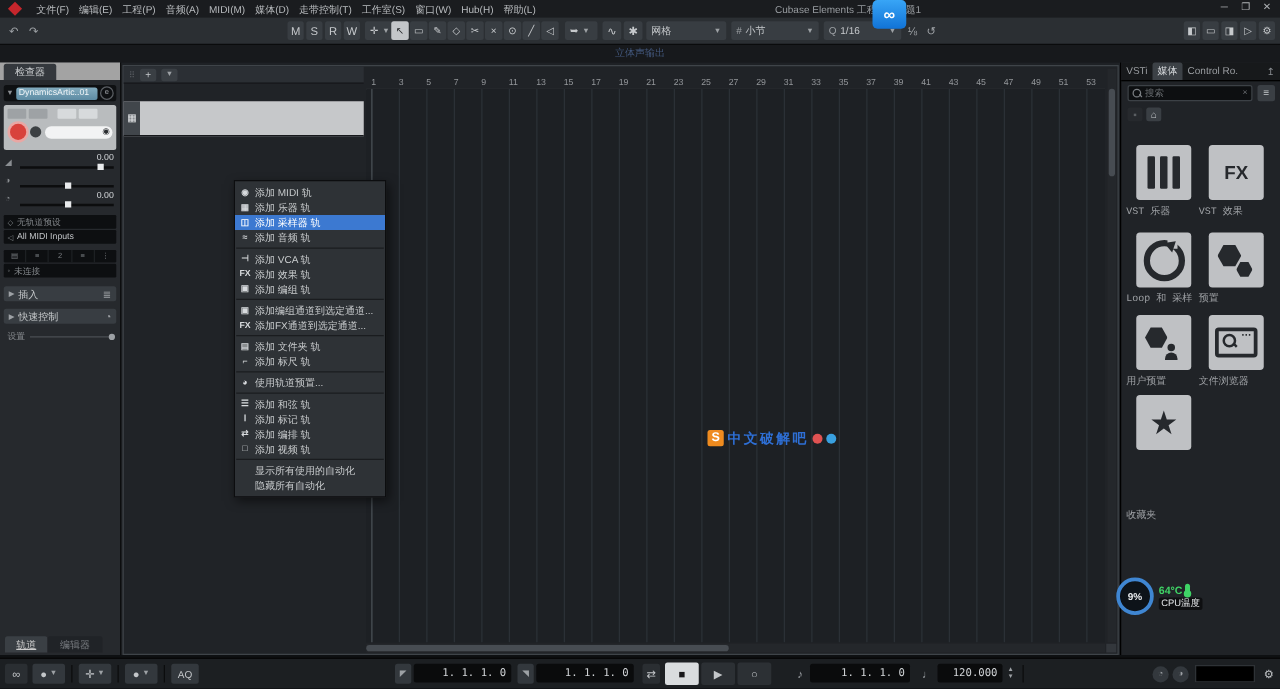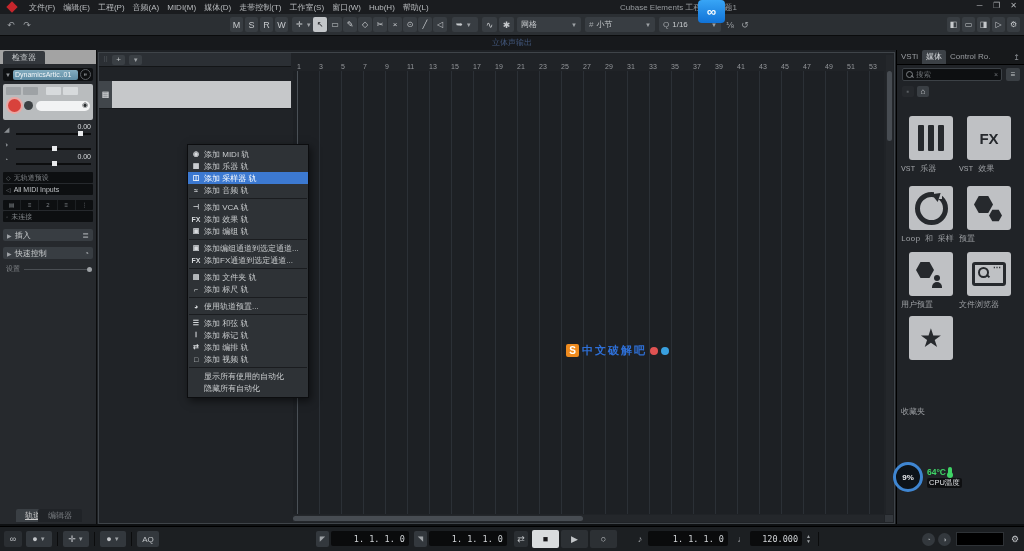--- a/index.html
+++ b/index.html
@@ -75,21 +75,21 @@
   .sectbar{position:absolute;left:3px;width:90px;height:12px;background:#383d42;border-radius:2px;display:flex;
            align-items:center;padding:0 4px;gap:3px;font-size:8px;color:#c6c9cb;box-sizing:border-box;}
   .sectbar .arr{font-size:6px;color:#9da1a5;}
   .sectbar .ric{margin-left:auto;font-size:8px;color:#9da1a5;}
   .setrow{position:absolute;left:6px;top:214px;width:86px;height:10px;display:flex;align-items:center;gap:4px;
           font-size:7px;color:#85898d;}
   .setline{flex:1;height:1px;background:#4a4e53;position:relative;}
   .setline::after{content:"";position:absolute;right:0;top:-2px;width:5px;height:5px;border-radius:50%;background:#9da1a5;}
   .insp-bottabs{position:absolute;left:0;top:459px;width:97px;height:14px;}
   .btab{position:absolute;top:0;height:13px;border-radius:2px 2px 0 0;text-align:center;font-size:8px;line-height:13px;}
-  .btab.on{left:16px;width:34px;background:#3a3f44;color:#ccc;text-decoration:underline;}
+  .btab.on{left:4px;width:34px;background:#3a3f44;color:#ccc;text-decoration:underline;}
   .btab.off{left:38px;width:44px;background:#202327;color:#787c80;}
   
   .arrange{left:98px;top:52px;width:797px;height:472px;background:#202327;border:1px solid #3f4449;box-sizing:border-box;}
   .arr-head{position:absolute;left:0;top:0;width:192px;height:14px;background:#2b2f34;border-bottom:1px solid #131517;
             display:flex;align-items:center;gap:4px;padding-left:4px;box-sizing:border-box;}
   .dots{color:#55595e;font-size:7px;}
   .hbtn{width:13px;height:10px;background:#3a3f44;border-radius:2px;display:grid;place-items:center;font-size:8px;color:#c6c9cc;}
   .track-folder{position:absolute;left:0;top:16px;width:192px;height:12px;background:#2f3338;border-bottom:1px solid #17191c;
                 display:flex;align-items:center;}
   .tstrip{width:13px;height:100%;background:#3a3e43;display:grid;place-items:center;font-size:7px;color:#b5b8bb;flex:none;}

